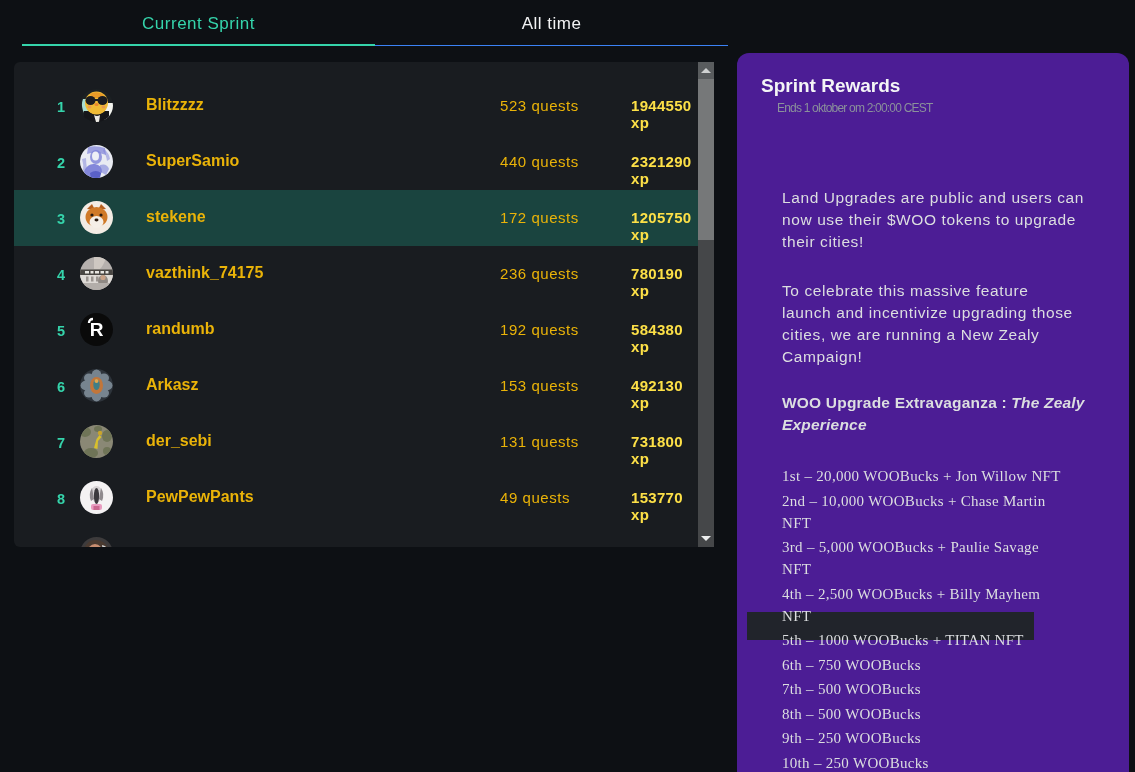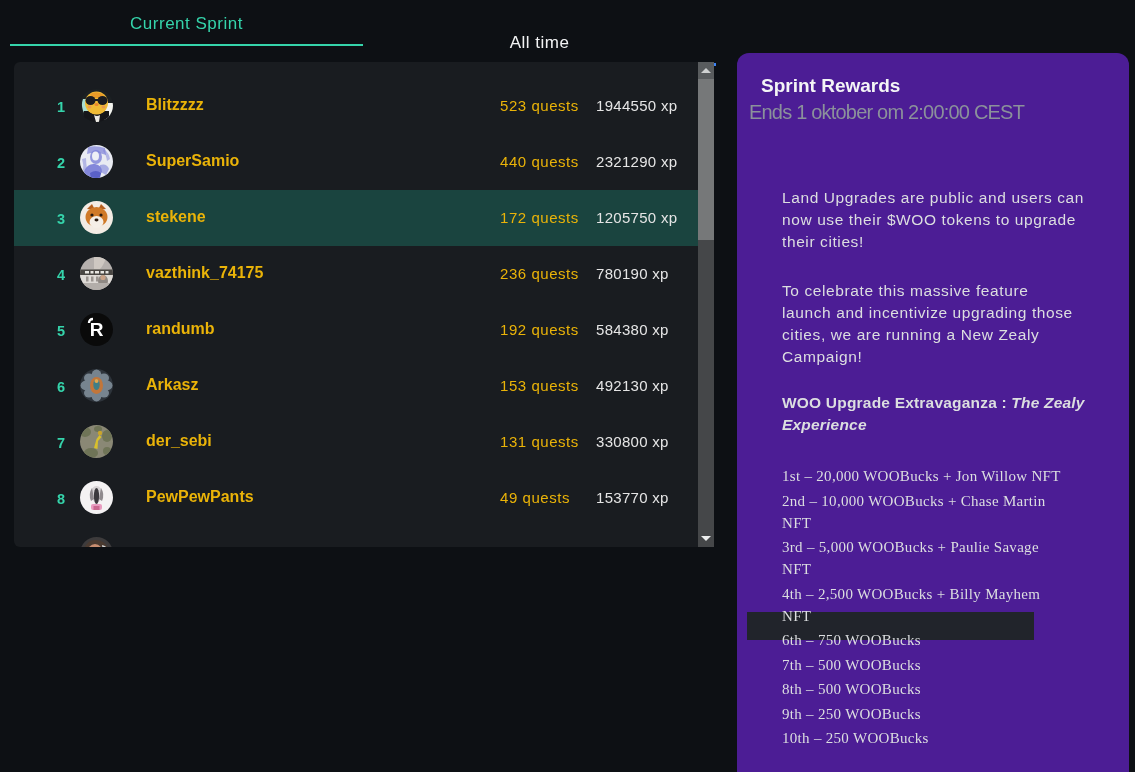--- a/index.html
+++ b/index.html
@@ -1,46 +1,46 @@
 <!DOCTYPE html>
 <html><head>
 <meta charset="utf-8">
 <style>
   * { margin:0; padding:0; box-sizing:border-box; }
   html,body { width:1135px; height:772px; overflow:hidden; }
   body { background:#0d1014; font-family:"Liberation Sans", sans-serif; position:relative; }
   .abs { position:absolute; }
 
   
-  .tabbar { left:10px; top:0; width:706px; height:46px; }
+  .tabbar { left:22px; top:0; width:706px; height:46px; }
   .tab { position:absolute; top:0; height:46px; width:353px; display:flex; align-items:center; justify-content:center; font-size:17px; font-weight:400; letter-spacing:0.5px; padding-top:3px; }
   .tab1 { left:0; color:#35d4ab; border-bottom:2px solid #35d4ab; }
-  .tab2 { left:353px; color:#f2f3f4; border-bottom:3px solid #3b82f6;margin-top:20px; }
+  .tab2 { left:353px; color:#f2f3f4; border-bottom:1px solid #3b82f6; }
 
   
   .panel { left:14px; top:62px; width:700px; height:485px; background:#191c20; border-radius:6px; overflow:hidden; }
   .row { position:absolute; left:0; width:685px; height:56px; }
   .row.hl { background:#1a443f; }
   .rank { position:absolute; width:30px; left:21px; top:21px; text-align:right; font-size:14.5px; font-weight:700; color:#35d4ab; }
   .avatar { position:absolute; left:66px; top:11px; width:33px; height:33px; border-radius:50%; overflow:hidden; }
   .name { position:absolute; left:116px; top:18px; font-size:16px; font-weight:700; color:#eab308;margin-left:16px; }
   .quests { position:absolute; left:486px; top:19px; font-size:15px; font-weight:400; color:#eab308; letter-spacing:0.55px; }
-  .xp { position:absolute; left:582px; top:19px; font-size:15px; font-weight:400; color:#e5e5e5; letter-spacing:0.3px; }
+  .xp { position:absolute; left:617px; top:19px; font-size:15px; font-weight:700; color:#fde047; letter-spacing:0.3px; }
 
   
   .sb-track { left:698px; top:62px; width:16px; height:485px; background:#454749; }
   .sb-btn-top { left:698px; top:62px; width:16px; height:17px; background:#595c5e; }
   .sb-thumb { left:698px; top:79px; width:16px; height:161px; background:#767879; }
   .tri-up { width:0; height:0; border-left:5px solid transparent; border-right:5px solid transparent; border-bottom:5px solid #cfd1d1; position:absolute; left:3px; top:6px; }
   .tri-dn { width:0; height:0; border-left:5px solid transparent; border-right:5px solid transparent; border-top:5px solid #eceeee; position:absolute; left:3px; top:536px; }
 
   
   .rpanel { left:737px; top:53px; width:392px; height:719px; background:#4c1d95; border-radius:12px 12px 0 0; }
   .rtitle { position:absolute; left:24px; top:22px; font-size:19px; font-weight:700; color:#f4f5f6; }
-  .rsub { position:absolute; left:12px; top:48px; font-size:20px; color:#8b919b; letter-spacing:-0.8px; }
+  .rsub { position:absolute; left:40px; top:48px; font-size:12px; color:#8b919b; letter-spacing:-0.8px; }
   .rbody { position:absolute; left:45px; top:120px; width:330px; font-size:15.5px; line-height:22px; color:#dcdee0; letter-spacing:0.6px; }
   .rbody p.p1 { margin-bottom:27px;margin-top:14px; }
   .rbody p.p2 { margin-bottom:24px; }
   .rbody p.p3 { margin-bottom:29px; font-weight:700; letter-spacing:0.2px; }
   
   .rbody p.li { margin-bottom:2.5px; font-size:15px; letter-spacing:0.3px; line-height:22px;font-family:Liberation Serif, serif; }
 </style>
 </head>
 <body>
   <div class="abs tabbar">
@@ -175,21 +175,21 @@
             <ellipse cx="27" cy="11" rx="5" ry="6"></ellipse>
             <ellipse cx="11" cy="28" rx="7" ry="5"></ellipse>
             <ellipse cx="27" cy="26" rx="4" ry="4"></ellipse>
             <ellipse cx="18" cy="4" rx="4" ry="3"></ellipse>
           </g>
           <path d="M14 23 L16.5 14 L19.5 10 L21.5 12 L18 16 L17.5 24 Z" fill="#d9c02c"></path>
           <circle cx="20" cy="8" r="2.2" fill="#caa52a"></circle>
         </svg></div>
       <div class="name">der_sebi</div>
       <div class="quests">131 quests</div>
-      <div class="xp">330800 xp</div>
+      <div class="xp">731800 xp</div>
     </div>
     <div class="row" style="top:408px;">
       <div class="rank">8</div>
       <div class="avatar"><svg width="33" height="33" viewBox="0 0 33 33">
           <rect width="33" height="33" fill="#f4f2f3"></rect>
           <ellipse cx="16.5" cy="13" rx="6" ry="8" fill="#d8d4d6"></ellipse>
           <ellipse cx="16.5" cy="15" rx="2.6" ry="8" fill="#3c3a3e"></ellipse>
           <path d="M12 7 q-4 6 -1 13 l3 -2 Z" fill="#8f8a8e"></path>
           <path d="M21 7 q4 6 1 13 l-3 -2 Z" fill="#8f8a8e"></path>
           <rect x="11" y="23" width="11" height="6" rx="2" fill="#e89cc0"></rect>
@@ -224,19 +224,20 @@
     <div class="rtitle">Sprint Rewards</div>
     <div class="rsub">Ends 1 oktober om 2:00:00 CEST</div>
     <div class="rbody">
       <p class="p1">Land Upgrades are public and users can<br>now use their $WOO tokens to upgrade<br>their cities!</p>
       <p class="p2">To celebrate this massive feature<br>launch and incentivize upgrading those<br>cities, we are running a New Zealy<br>Campaign!</p>
       <p class="p3">WOO Upgrade Extravaganza : <i>The Zealy<br>Experience</i></p>
       <p class="li">1st – 20,000 WOOBucks + Jon Willow NFT</p>
       <p class="li">2nd – 10,000 WOOBucks + Chase Martin<br>NFT</p>
       <p class="li">3rd – 5,000 WOOBucks + Paulie Savage<br>NFT</p>
       <p class="li">4th – 2,500 WOOBucks + Billy Mayhem<br>NFT</p>
+      <p class="li">5th – 1000 WOOBucks + TITAN NFT</p>
       <p class="li">6th – 750 WOOBucks</p>
       <p class="li">7th – 500 WOOBucks</p>
       <p class="li">8th – 500 WOOBucks</p>
       <p class="li">9th – 250 WOOBucks</p>
       <p class="li">10th – 250 WOOBucks</p>
     </div>
   </div>
 
 </body></html>

